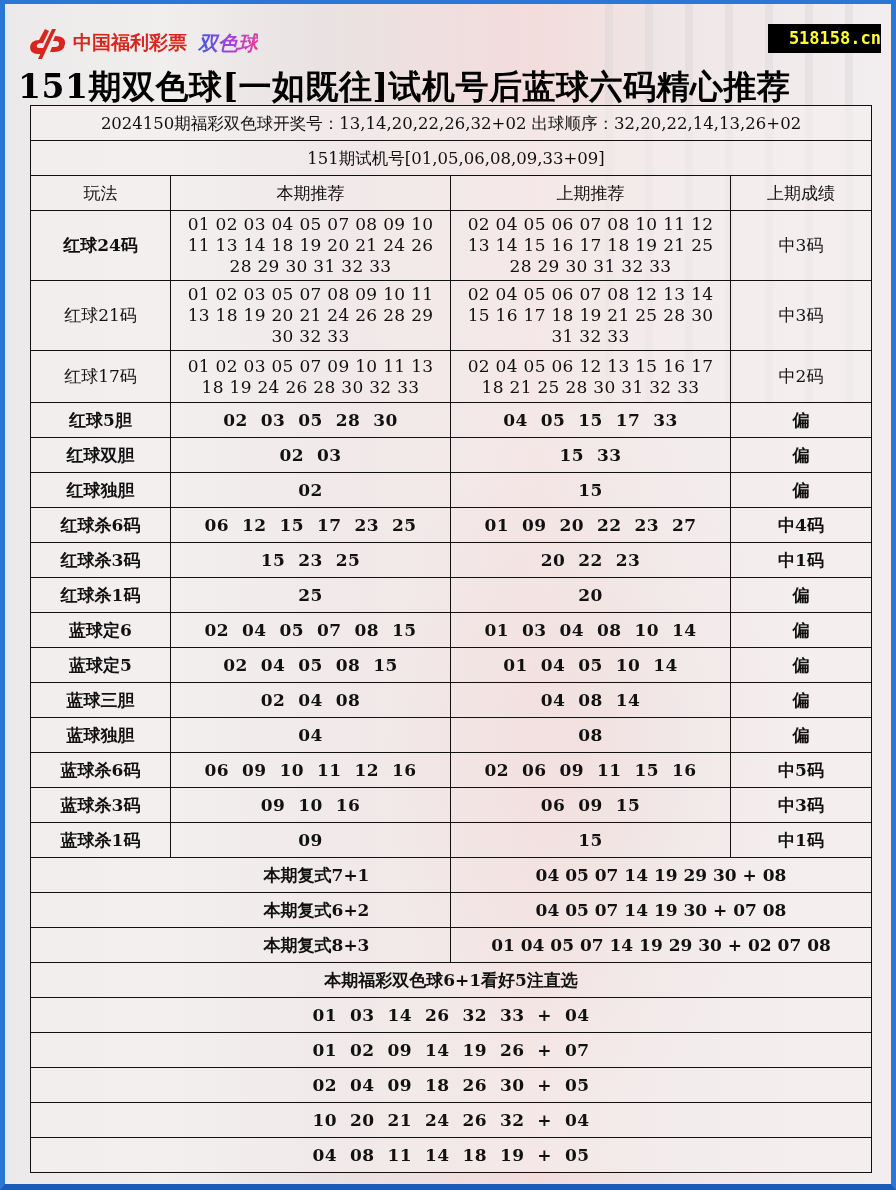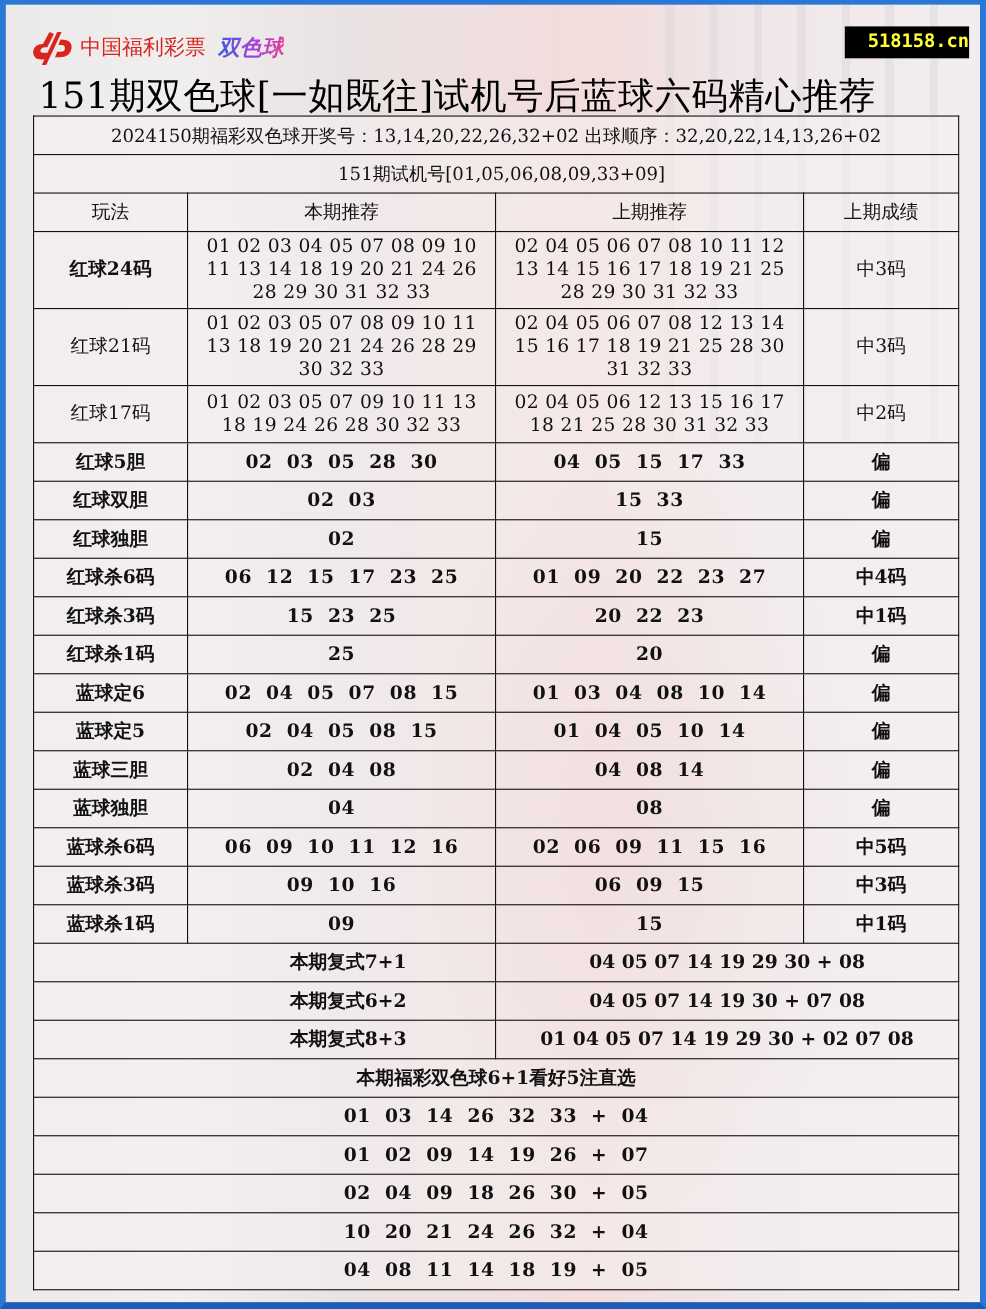--- a/index.html
+++ b/index.html
@@ -9,27 +9,27 @@
     background:
       linear-gradient(100deg, rgba(255,255,255,0) 0%, rgba(255,255,255,0) 100%),
       linear-gradient(90deg, #ece9ea 0%, #f1eeee 18%, #e9e2e2 35%, #efdfe0 48%, #f3dcdc 60%, #efe6e7 75%, #f2eeef 100%);
     overflow:hidden; }
   .bgdeco1 { position:absolute; left:360px; top:400px; width:420px; height:700px; border-radius:50%;
     background:radial-gradient(ellipse at center, rgba(220,120,120,0.18), rgba(220,120,120,0) 70%); }
   .bgdeco2 { position:absolute; left:600px; top:0; width:260px; height:400px;
     background:repeating-linear-gradient(90deg, rgba(200,200,205,0.25) 0 8px, rgba(255,255,255,0) 8px 40px); }
   .logo { position:absolute; left:20px; top:22px; height:34px; display:flex; align-items:center; }
   .logo-mark { width:44px; height:34px; position:relative; }
-  .logo-text { font-family:"DejaVu Sans", sans-serif; font-weight:normal; font-size:19px; color:#d8261e; letter-spacing:0px; margin-left:4px; }
+  .logo-text { font-family:"DejaVu Sans", sans-serif; font-weight:bold; font-size:19px; color:#d8261e; letter-spacing:0px; margin-left:4px; }
   .logo-text2 { font-family:"DejaVu Sans", sans-serif; font-weight:bold; font-style:italic; font-size:20px; margin-left:11px;
     background:linear-gradient(90deg,#3a5be0,#b03fd8 60%,#e0409a); -webkit-background-clip:text; background-clip:text; color:transparent; }
   .badge { position:absolute; left:763px; top:20px; width:113px; height:29px; background:#000; color:#ffff33;
     font-family:"DejaVu Sans Mono", monospace; font-weight:bold; font-size:17px; line-height:29px; text-align:right; }
-  .title { position:absolute; left:30px; top:60px; width:860px; font-family:"DejaVu Serif", serif; font-size:33px; color:#000;
-    line-height:46px; white-space:nowrap; letter-spacing:0.5px; }
+  .title { position:absolute; left:13px; top:60px; width:860px; font-family:"DejaVu Serif", serif; font-size:33px; color:#000;
+    line-height:46px; white-space:nowrap; letter-spacing:0.5px;font-weight:bold; }
   table.main { position:absolute; left:30px; top:105px; width:841px; border-collapse:collapse; table-layout:fixed;
     background:rgba(245,240,240,0.55); }
   table.main td { border:1.3px solid #111; color:#111; font-family:"DejaVu Serif", serif; padding:0; text-align:center;
     font-size:17px; line-height:21px; vertical-align:middle; }
   td.nums { text-align:left; padding-left:2px; font-size:17.5px; line-height:22.5px; letter-spacing:0.3px; white-space:pre; overflow:hidden; }
   td.label { font-weight:bold; font-size:17px; }
   td.cnt { font-weight:bold; }
   .nums-c { font-weight:bold; letter-spacing:0.5px; white-space:pre; }
   td.fuzzy-label { text-align:left; padding-left:12px; font-weight:bold; }
   td.fuzzy-val { font-family:"Liberation Serif", serif; font-weight:bold; font-size:19px; letter-spacing:0px; white-space:pre; }

